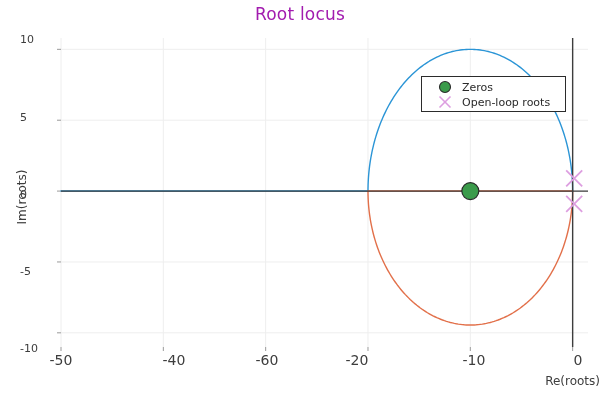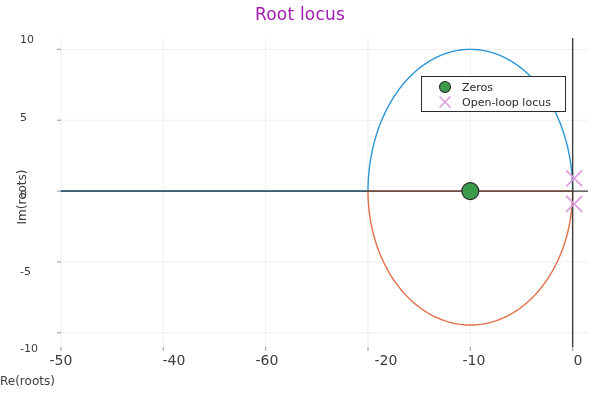--- a/index.html
+++ b/index.html
@@ -40,21 +40,21 @@
     font-size: 12px;
     color: #3d3d3d;
     transform: rotate(-90deg);
     transform-origin: center center;
   }
   .xlabel {
     position: absolute;
     left: 0;
     top: 374px;
     width: 600px;
-    text-align: left;
+    text-align: right;
     font-size: 12px;
     color: #3d3d3d;
   }
   .tick-x {
     position: absolute;
     font-size: 14px;
     color: #3d3d3d;
     text-align: center;
     width: 40px;
     top: 352px;
@@ -112,21 +112,21 @@
 
   <div class="tick-y" style="top:33px">10</div>
   <div class="tick-y" style="top:111px">5</div>
   <div class="tick-y" style="top:188px">0</div>
   <div class="tick-y" style="top:265px">-5</div>
   <div class="tick-y" style="top:342px">-10</div>
 
   <div class="tick-x" style="left:41px">-50</div>
   <div class="tick-x" style="left:154px">-40</div>
   <div class="tick-x" style="left:247px">-60</div>
-  <div class="tick-x" style="left:366px">-20</div>
+  <div class="tick-x" style="left:337px">-20</div>
   <div class="tick-x" style="left:454px">-10</div>
   <div class="tick-x" style="left:558px">0</div>
 
   <svg id="plot" width="600" height="400">
     <g id="gridlines">
         <line x1="61" y1="38" x2="61" y2="347" stroke="#eeeeee" stroke-width="1"></line>
         <line x1="163.33009708737865" y1="38" x2="163.33009708737865" y2="347" stroke="#eeeeee" stroke-width="1"></line>
         <line x1="265.6601941747573" y1="38" x2="265.6601941747573" y2="347" stroke="#eeeeee" stroke-width="1"></line>
         <line x1="367.9902912621359" y1="38" x2="367.9902912621359" y2="347" stroke="#eeeeee" stroke-width="1"></line>
         <line x1="470.32038834951453" y1="38" x2="470.32038834951453" y2="347" stroke="#eeeeee" stroke-width="1"></line>
@@ -184,17 +184,17 @@
     </div>
     <div class="legend-row r2">
       <span class="legend-marker">
         <svg width="34" height="16">
           <g id="lg-pole" stroke-width="1.6" fill="none" stroke="#dd9ee0">
             <line x1="11.5" y1="2.5" x2="22.5" y2="13.5"></line>
             <line x1="22.5" y1="2.5" x2="11.5" y2="13.5"></line>
           </g>
         </svg>
       </span>
-      <span class="legend-label">Open-loop locus</span>
+      <span class="legend-label">Open-loop roots</span>
     </div>
   </div>
 
 </div>
 
 </body></html>

